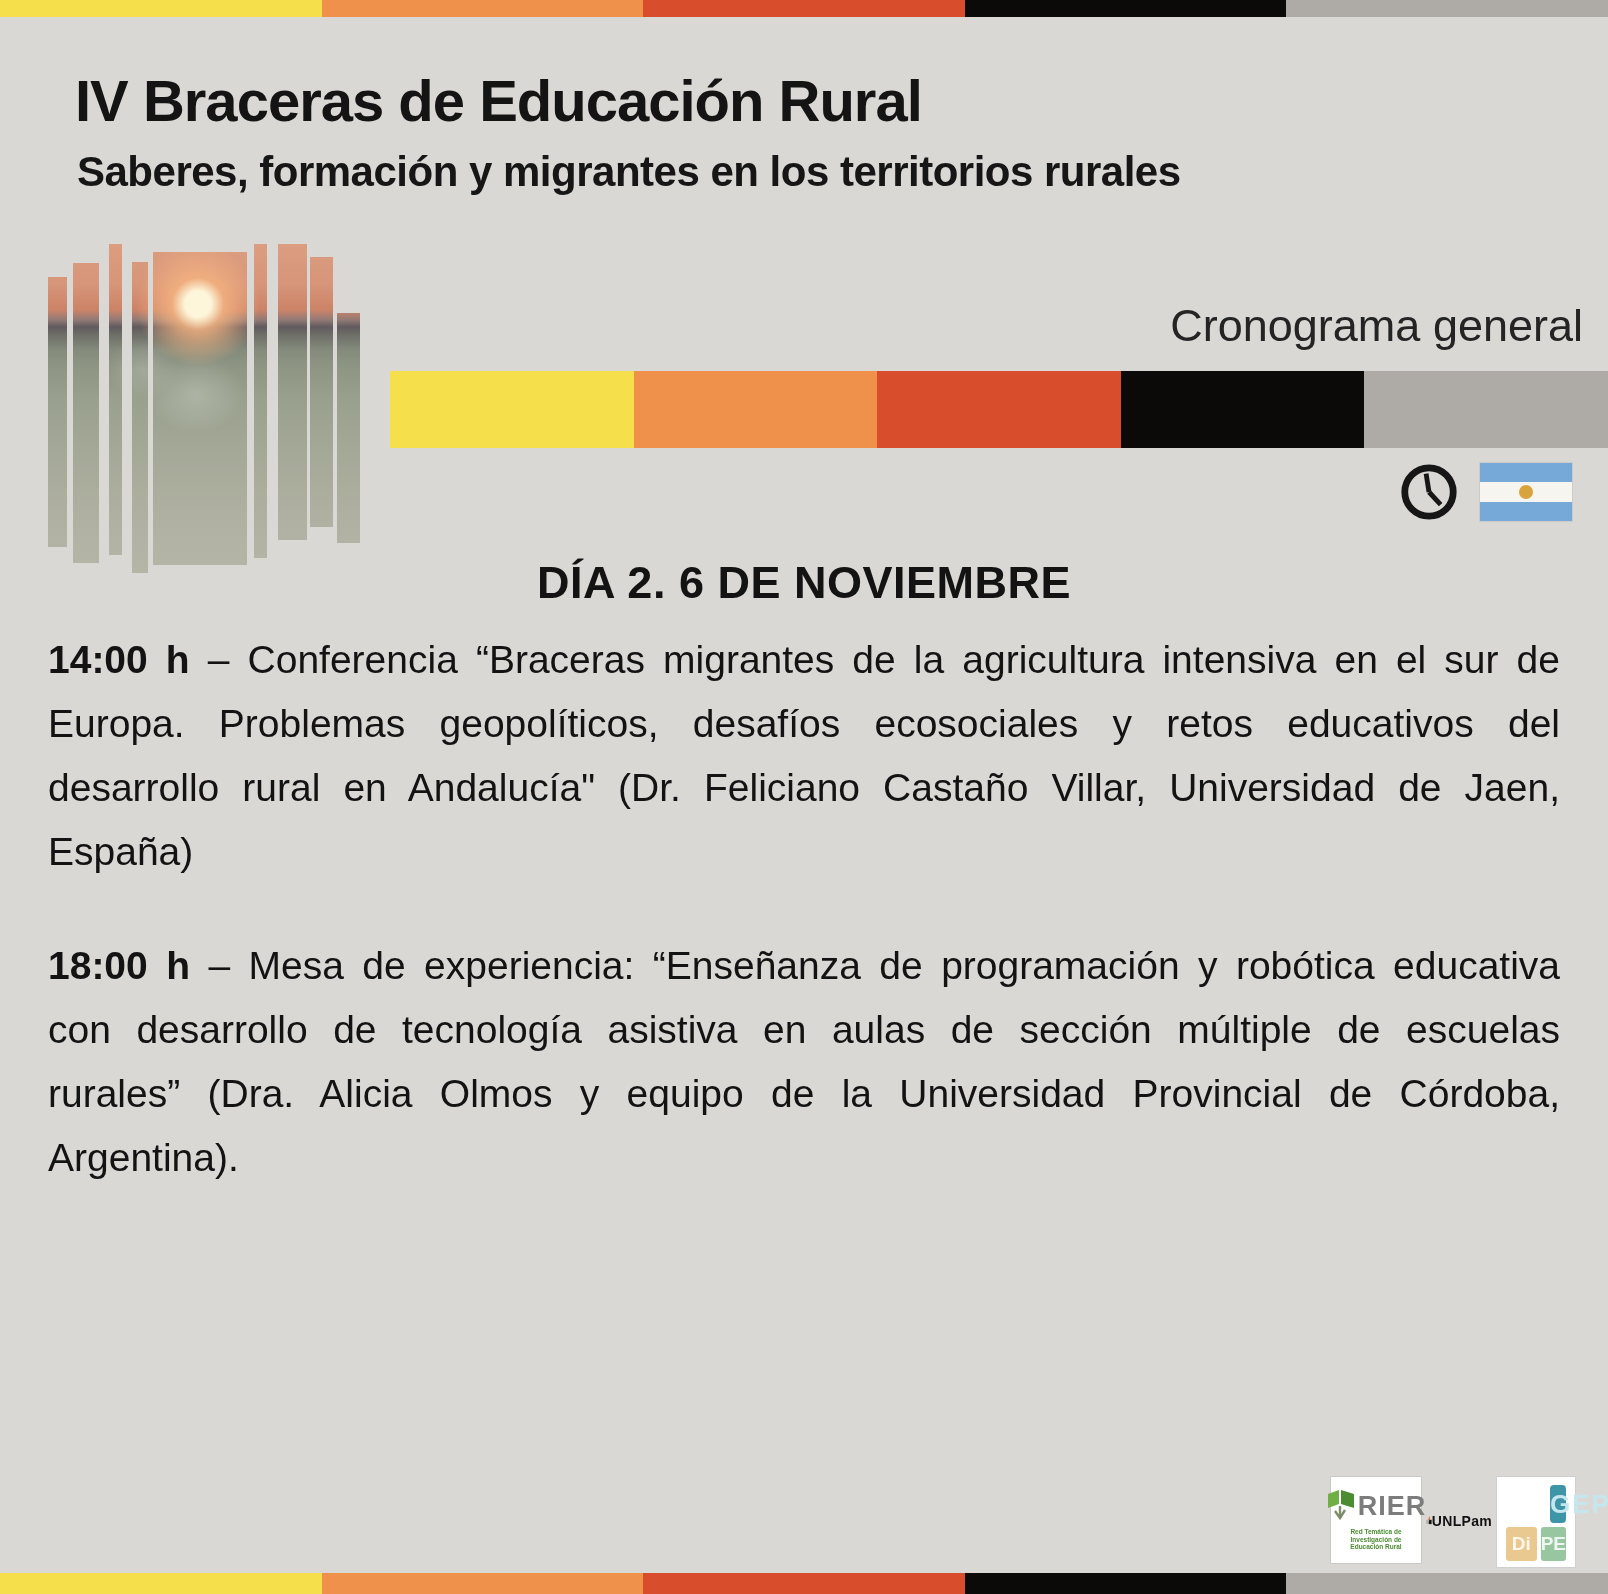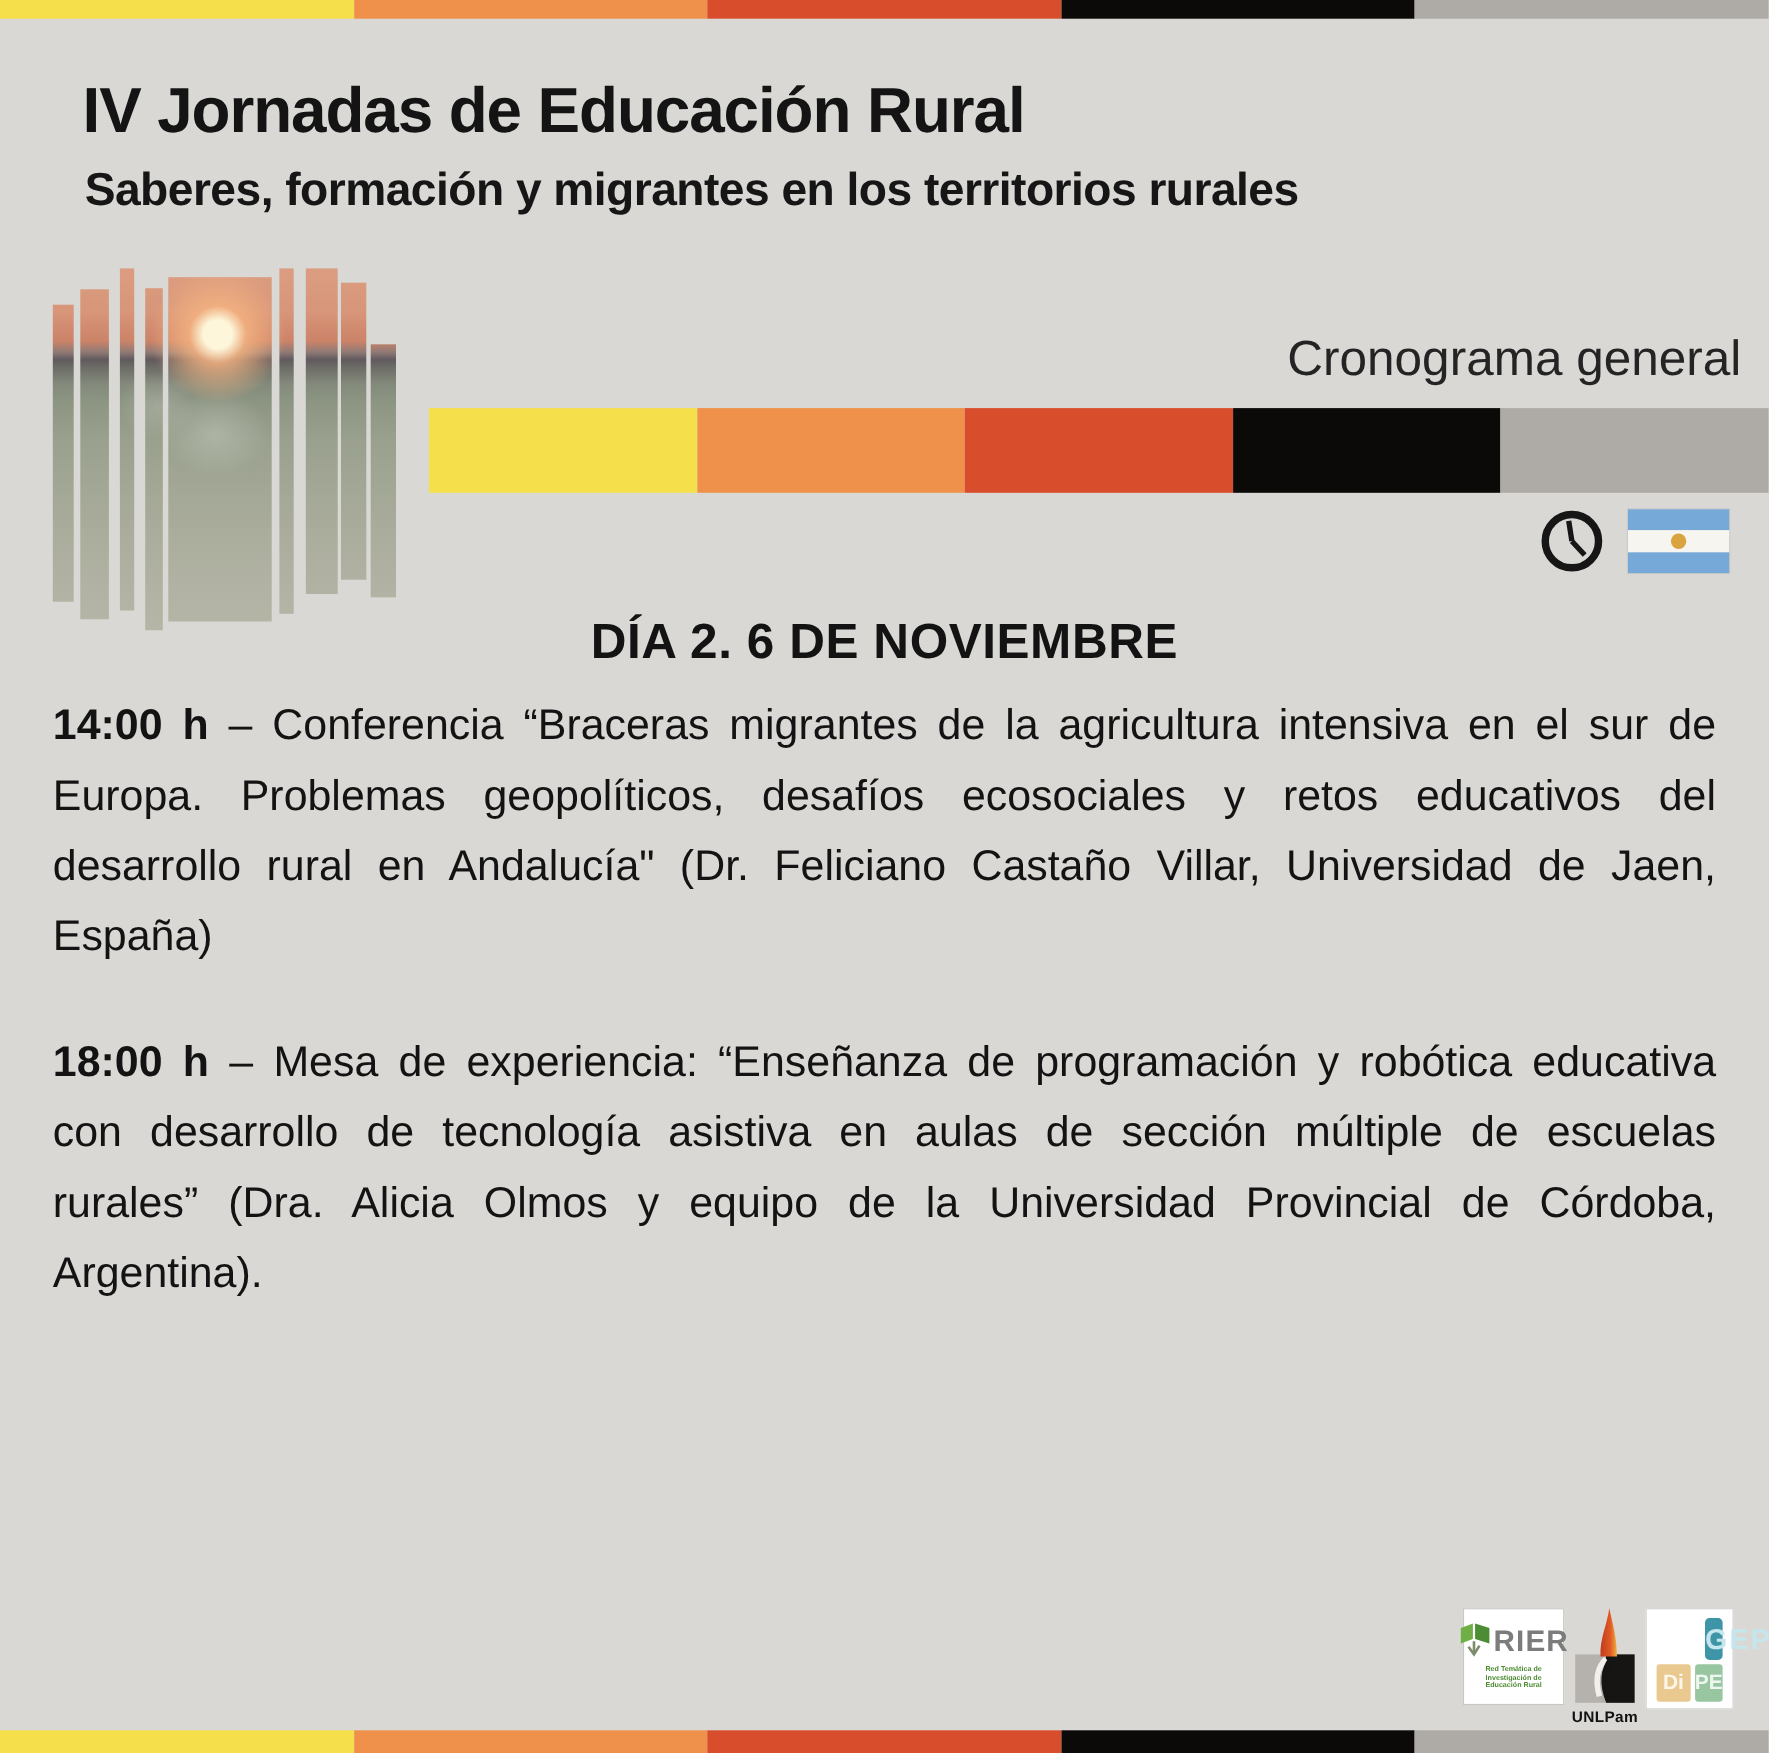--- a/index.html
+++ b/index.html
@@ -33,42 +33,42 @@
   .events{position:absolute; left:48px; right:48px; top:628px; font-size:39px; line-height:64px; color:#131313; text-align:justify; word-spacing:7px;}
   .events p{margin:0 0 50px 0;}
   .events .time{font-weight:800;}
   .events .sep{font-weight:400;}
   .logos{position:absolute; right:32px; bottom:26px; display:flex; align-items:flex-start; gap:4px;}
   .rier{width:92px; height:88px; background:#ffffff; border:1px solid #c7c7c7; box-sizing:border-box;
         display:flex; flex-direction:column; align-items:center; justify-content:center; padding:4px;}
   .rier-row{display:flex; align-items:center; gap:2px;}
   .rier-name{font-size:27px; font-weight:700; color:#7c7c7c; letter-spacing:1px;}
   .rier-tagline{font-size:6.5px; color:#4d8c33; text-align:center; line-height:1.2; margin-top:3px; font-weight:700;}
-  .unlpam{display:flex; flex-direction:column; align-items:center; width:66px;}
+  .unlpam{display:flex; align-items:center; width:66px;}
   .unlpam-label{font-size:14px; font-weight:700; color:#121212; margin-top:2px; letter-spacing:0.3px;}
   .gep{width:80px; height:92px; background:#ffffff; border:1px solid #cfcfcf; box-sizing:border-box; padding:8px 9px;}
   .gep-top{height:38px; background:#3f95a8; border-radius:4px; color:#c5e6ec; font-weight:700; font-size:26px; text-align:center; line-height:38px; letter-spacing:2px;margin-left:44px;}
   .gep-bottom{display:flex; gap:4px; margin-top:4px;}
   .gep-di{width:34px; height:34px; background:#e9c98f; color:#fdf6ea; font-size:19px; font-weight:700; line-height:34px; text-align:center; border-radius:3px;}
   .gep-pe{flex:1; height:34px; background:#97c6a0; color:#eef7ef; font-size:19px; font-weight:700; line-height:34px; text-align:center; border-radius:3px;}
 </style>
 </head>
 <body>
 
 <div id="canvas">
 
   <div class="stripe stripe-top">
     <i class="seg" style="background: rgb(245, 223, 74);"></i>
     <i class="seg" style="background: rgb(239, 145, 74);"></i>
     <i class="seg" style="background: rgb(216, 78, 44);"></i>
     <i class="seg" style="background: rgb(11, 10, 8);"></i>
     <i class="seg" style="background: rgb(174, 170, 165);"></i>
   </div>
 
-  <h1 class="title">IV Jornadas de Educación Rural</h1>
+  <h1 class="title">IV Braceras de Educación Rural</h1>
   <h2 class="subtitle">Saberes, formación y migrantes en los territorios rurales</h2>
 
   <div class="photo">
     <div class="strip" style="left:0px;   top:33px; width:19px; height:270px; background-position:0px -33px;"></div>
     <div class="strip" style="left:25px;  top:19px; width:26px; height:300px; background-position:-25px -19px;"></div>
     <div class="strip" style="left:61px;  top:0px;  width:13px; height:311px; background-position:-61px 0px;"></div>
     <div class="strip" style="left:84px;  top:18px; width:16px; height:311px; background-position:-84px -18px;"></div>
     <div class="strip" style="left:105px; top:8px;  width:94px; height:313px; background-position:-105px -8px;"></div>
     <div class="strip" style="left:206px; top:0px;  width:13px; height:314px; background-position:-206px 0px;"></div>
     <div class="strip" style="left:230px; top:0px;  width:29px; height:296px; background-position:-230px 0px;"></div>

